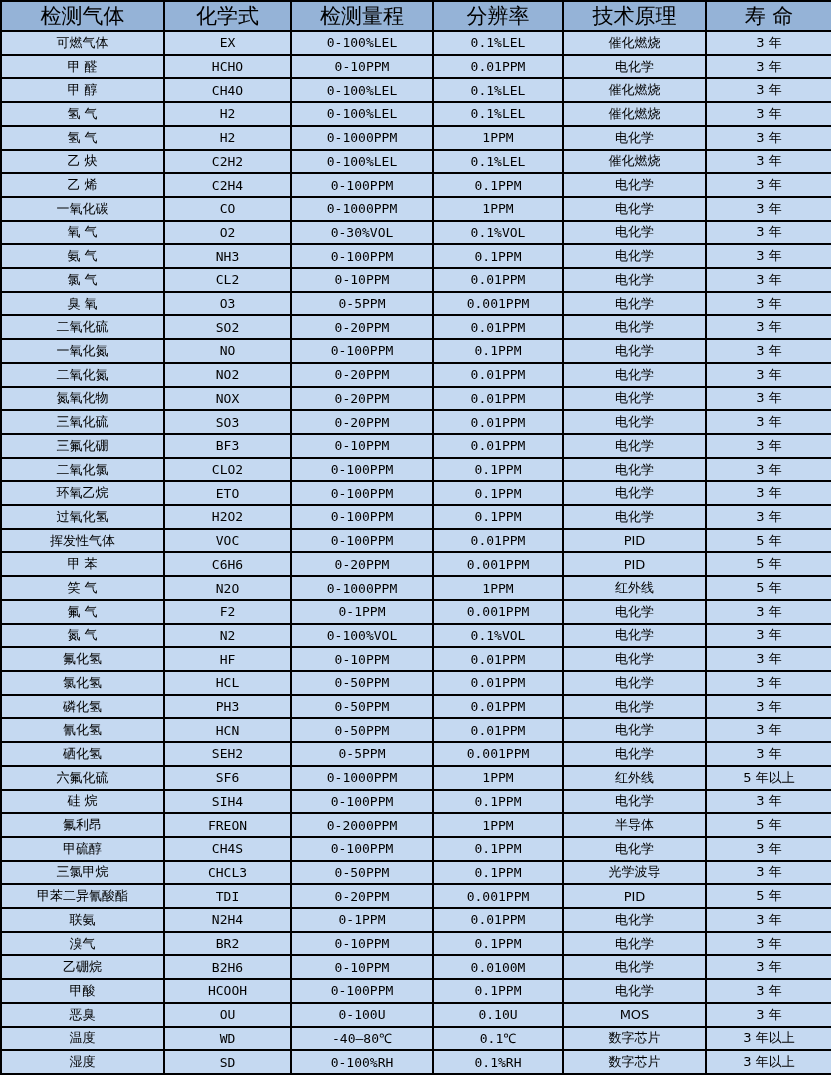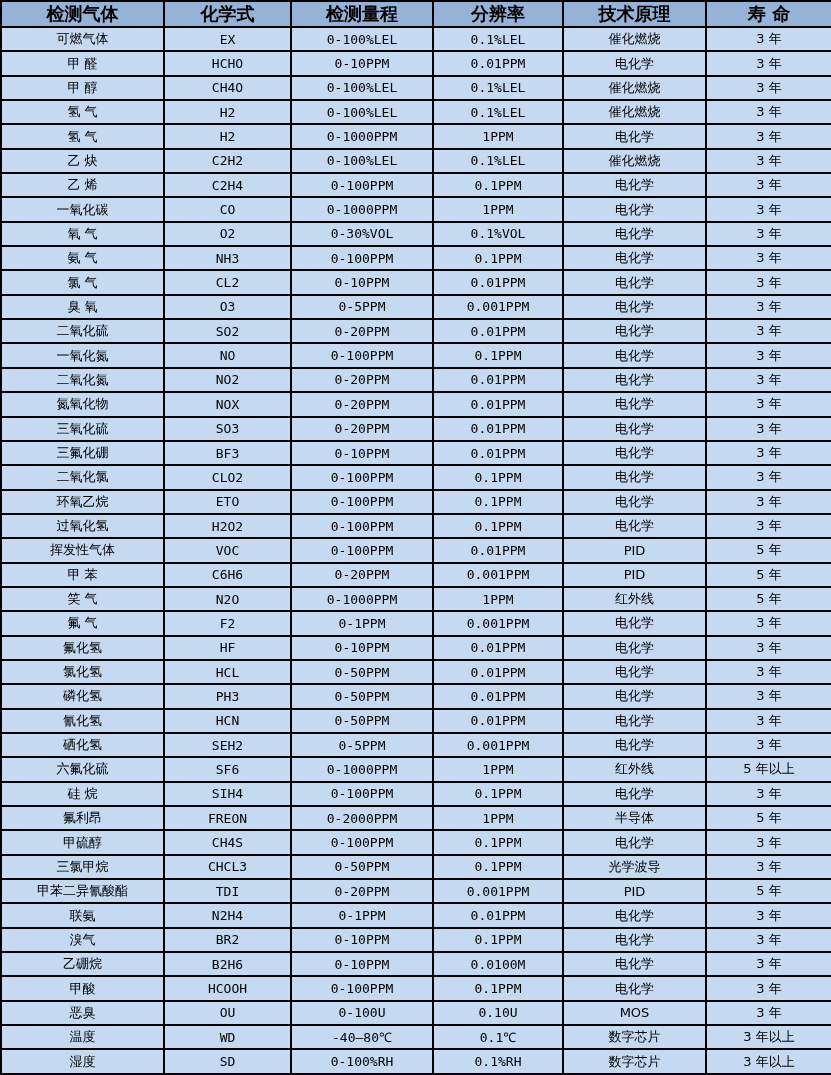--- a/index.html
+++ b/index.html
@@ -18,22 +18,22 @@
     border: 2px solid #000000;
     text-align: center;
     vertical-align: middle;
     padding: 0;
     overflow: hidden;
     white-space: nowrap;
     color: #000000;
   }
   #spec-table th {
     background: #95B3D7;
-    font-size: 18px;
-    font-weight: bold;
+    font-size: 21px;
+    font-weight: normal;
     font-family: "DejaVu Sans", "Liberation Sans", sans-serif;
     margin-left: 45px;
   }
   #spec-table td {
     background: #C5D9F1;
     font-size: 13px;
   }
   td.cn {
     font-family: "DejaVu Sans", "Liberation Sans", sans-serif;
     font-size: 14px;
@@ -256,20 +256,28 @@
       </tr>
       <tr>
         <td class="cn">氟 气</td>
         <td>F2</td>
         <td>0-1PPM</td>
         <td>0.001PPM</td>
         <td class="cn">电化学</td>
         <td class="cn">3 年</td>
       </tr>
       <tr>
+        <td class="cn">氮 气</td>
+        <td>N2</td>
+        <td>0-100%VOL</td>
+        <td>0.1%VOL</td>
+        <td class="cn">电化学</td>
+        <td class="cn">3 年</td>
+      </tr>
+      <tr>
         <td class="cn">氟化氢</td>
         <td>HF</td>
         <td>0-10PPM</td>
         <td>0.01PPM</td>
         <td class="cn">电化学</td>
         <td class="cn">3 年</td>
       </tr>
       <tr>
         <td class="cn">氯化氢</td>
         <td>HCL</td>

